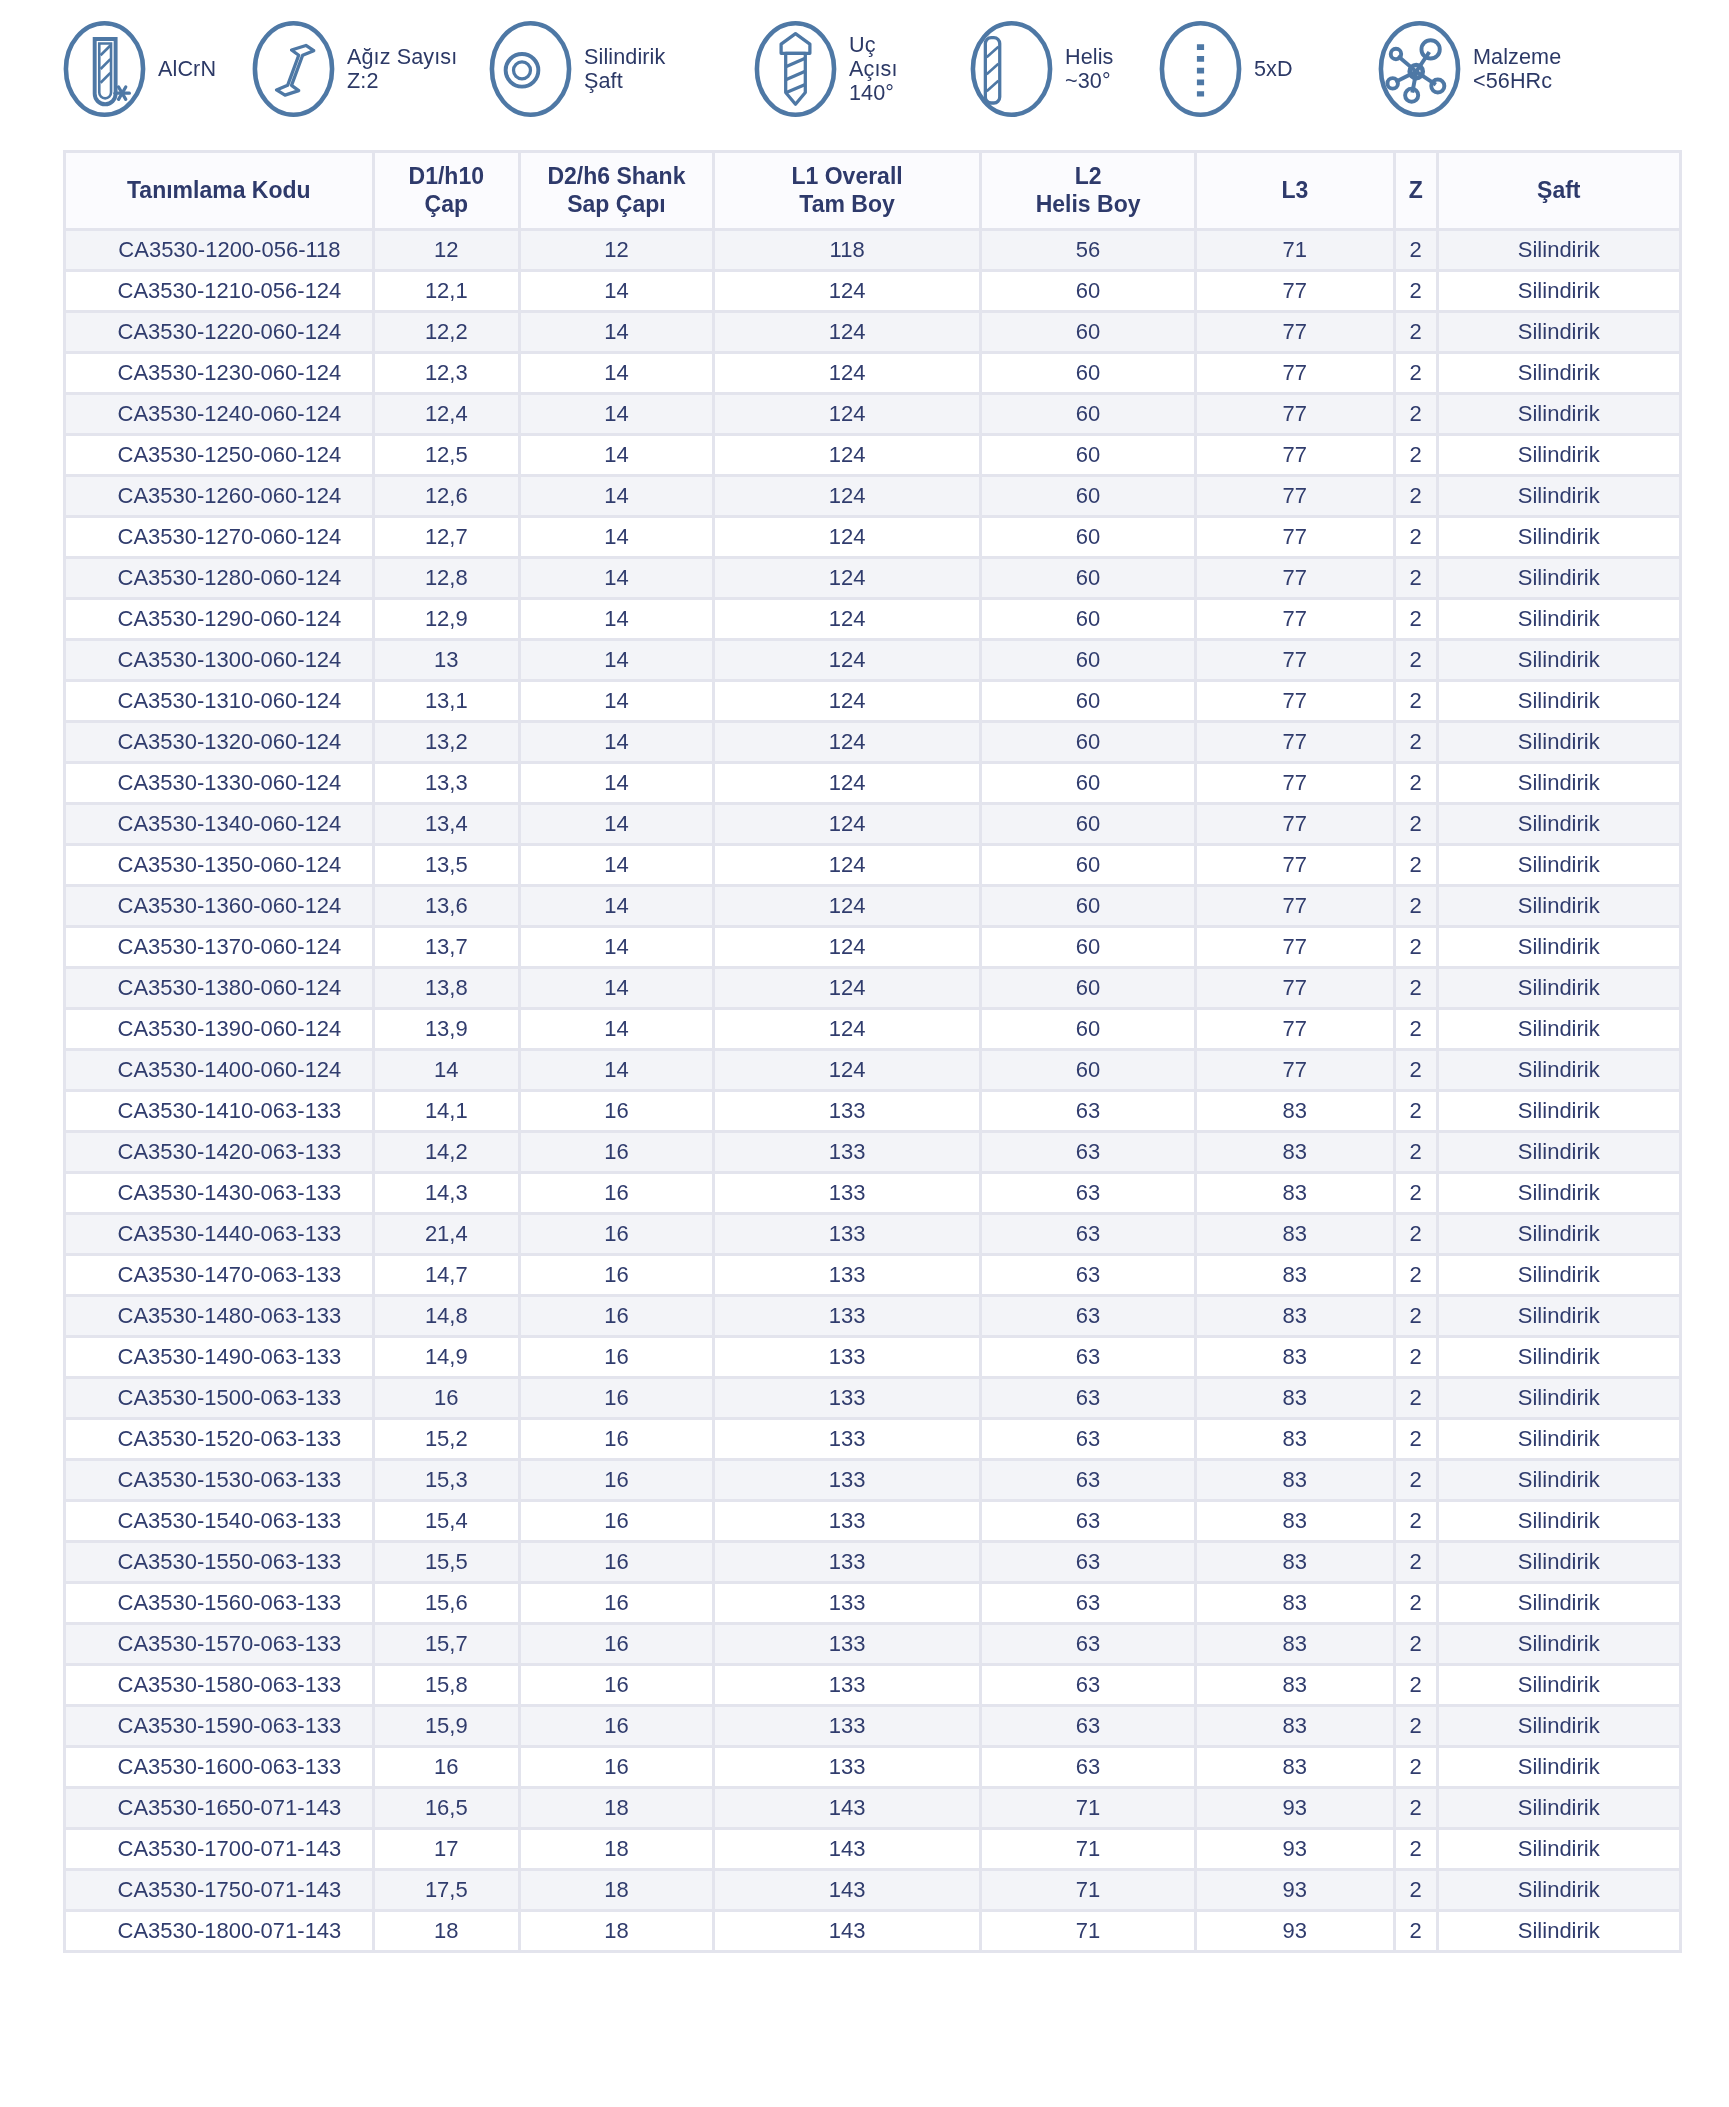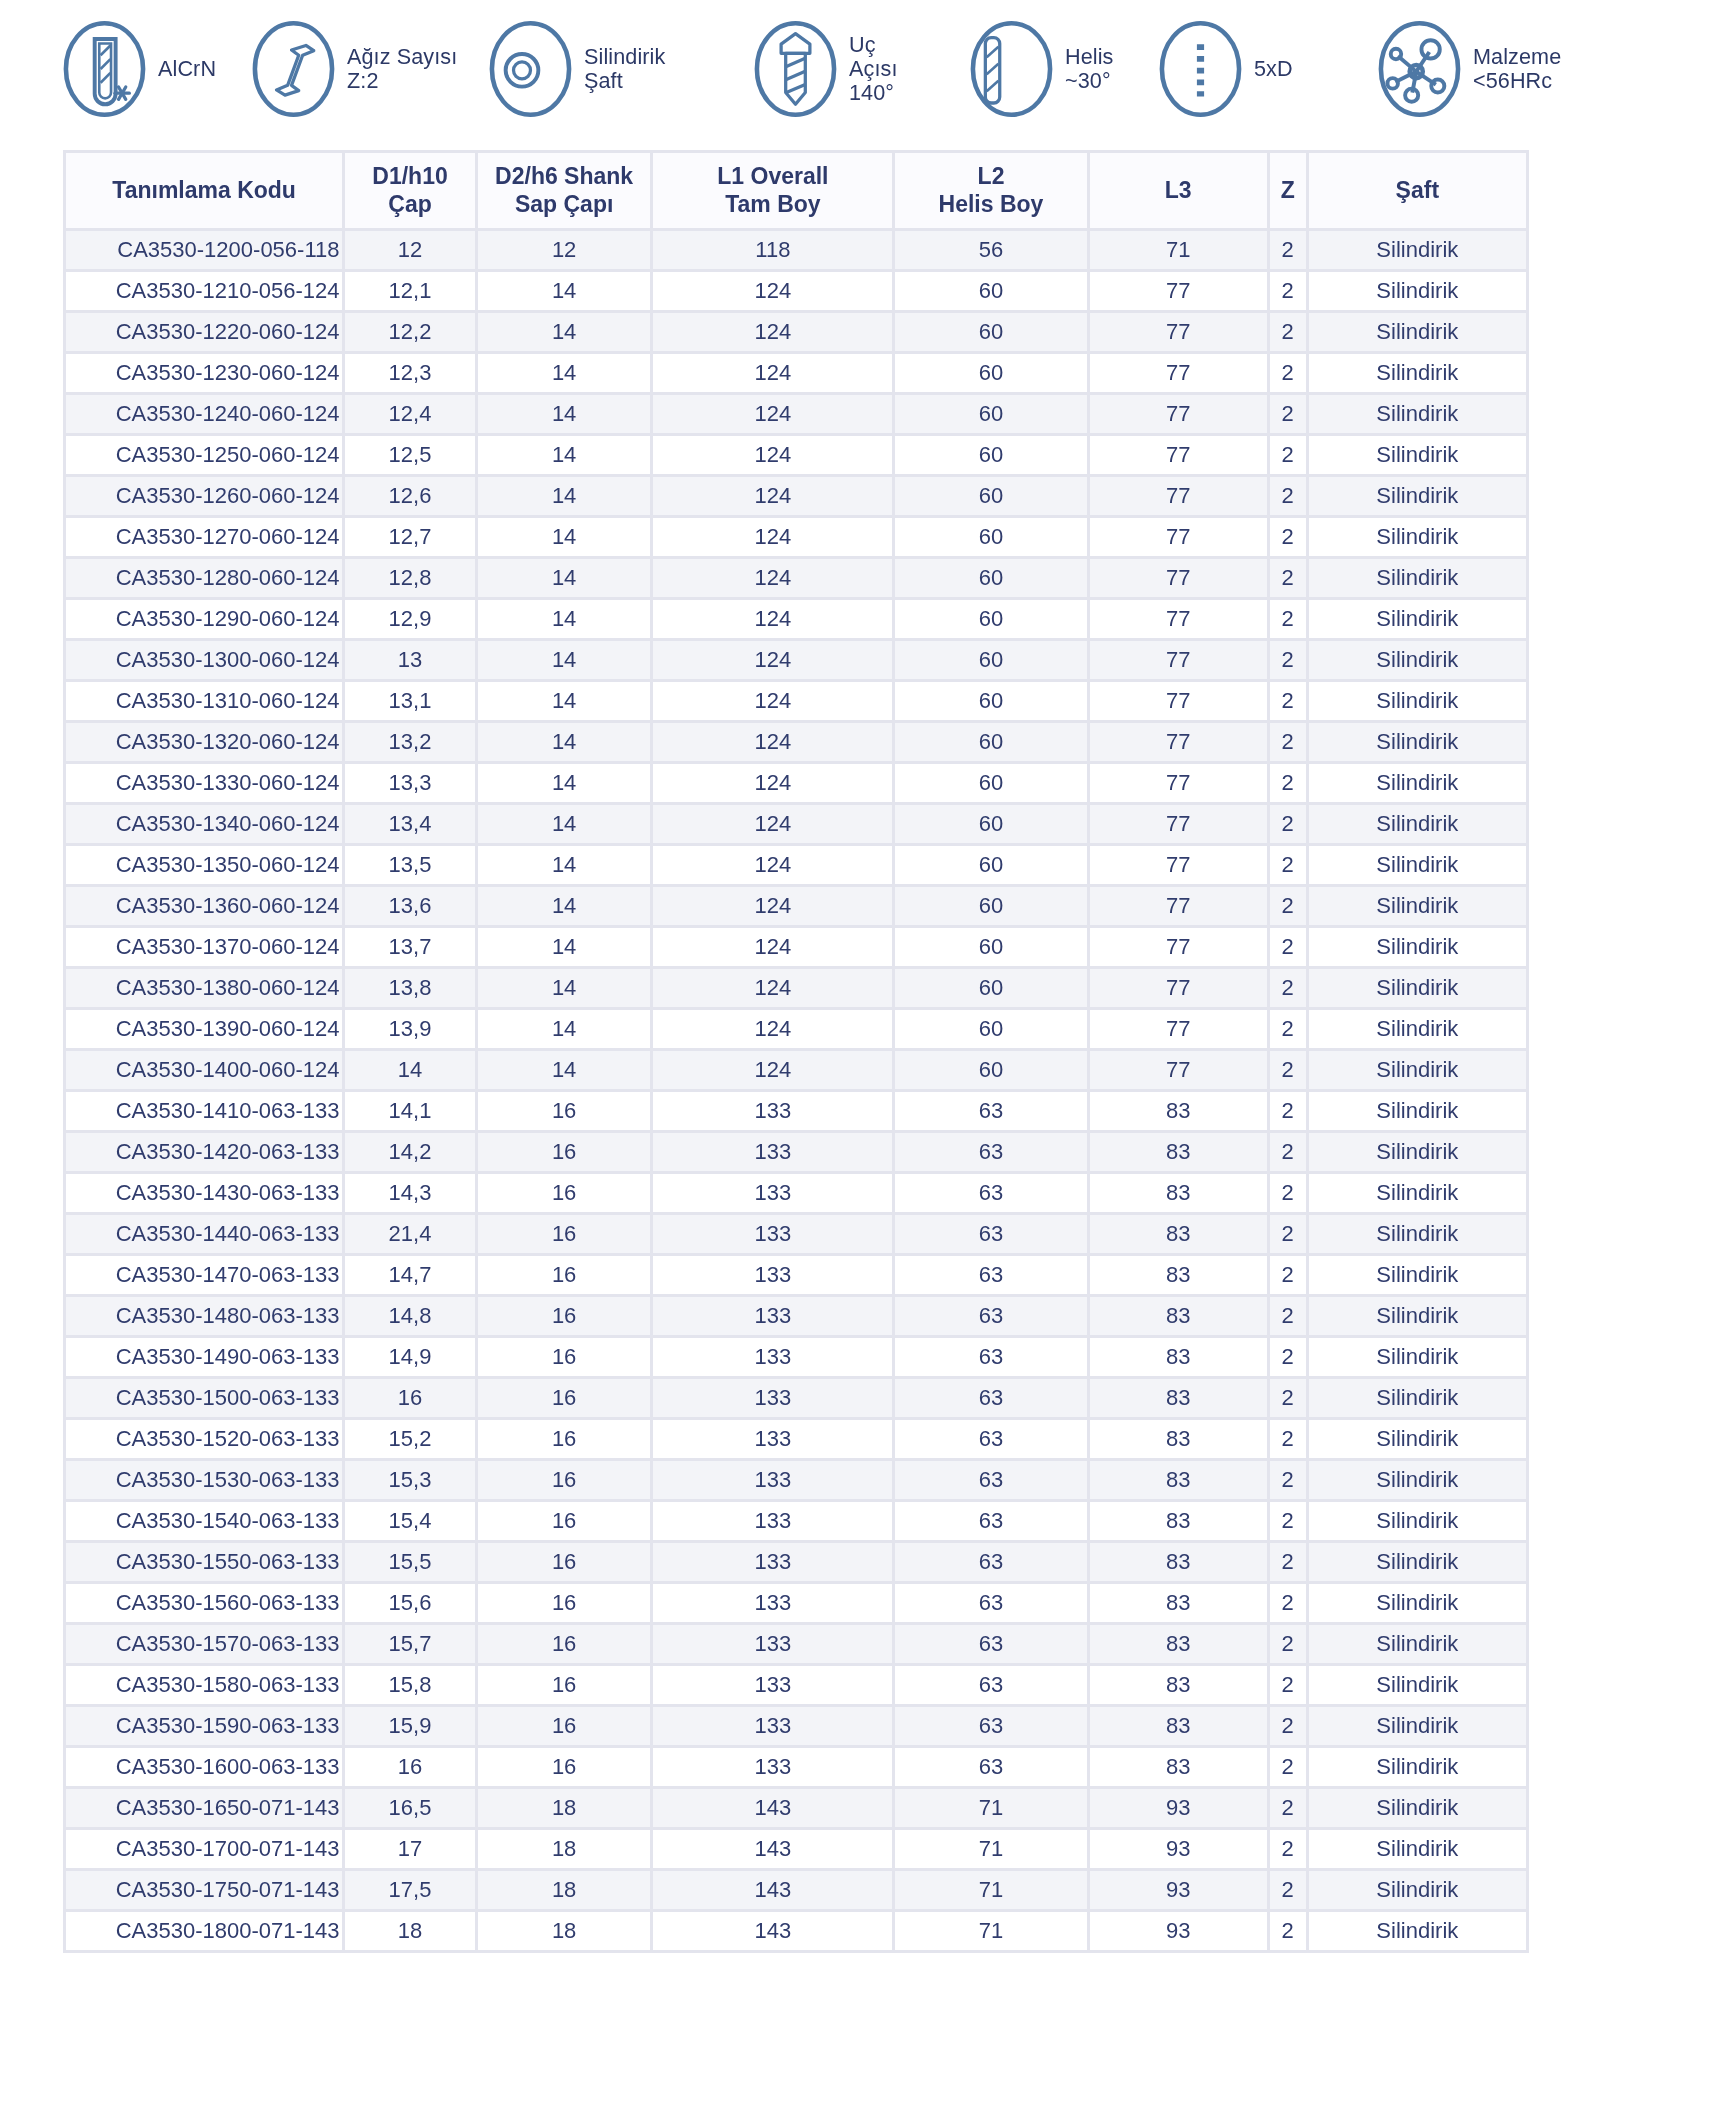--- a/index.html
+++ b/index.html
@@ -10,35 +10,35 @@
     -webkit-font-smoothing:antialiased;
   }
   
   .icon-strip{position:relative;height:148px;}
   .icon-group{position:absolute;top:16.7px;display:flex;align-items:center;gap:11px;height:105px;}
   .icon-group svg{display:block;}
   .icon-label{font-size:21.6px;line-height:1.13;color:#2c3966;letter-spacing:0.1px;}
   .icon-label span{display:block;}
   
   .spec-table{
-    position:absolute;left:63px;top:150px;width:1466px;
+    position:absolute;left:63px;top:150px;width:1619px;
     border-collapse:separate;border-spacing:3.5px;
     background:#e3e4ed;
     table-layout:fixed;
   }
   .spec-table th{
     background:#fbfbfe;color:#2e3a6b;font-weight:bold;font-size:23px;
     height:75px;text-align:center;vertical-align:middle;line-height:1.18;padding:0 2.8px;
   }
   .spec-table td{
     font-size:22px;color:#303c6d;height:38px;text-align:center;vertical-align:middle;
     background:#ffffff;padding:0 2.8px;white-space:nowrap;overflow:hidden;
   }
   .spec-table tbody tr:nth-child(odd) td{background:#f3f4f8;}
-  .spec-table td.code{text-align:right;padding-left:24px;}
+  .spec-table td.code{text-align:center;padding-left:24px;}
   
   col.c-code{width:19.2%;} col.c-d1{width:9%;} col.c-d2{width:12%;}
   col.c-l1{width:16.6%;} col.c-l2{width:13.3%;} col.c-l3{width:12.3%;}
   col.c-z{width:2.5%;} col.c-saft{width:15.1%;}
   .hdr-line2{display:block;}
   .hdr-line2:empty{display:none;}
 </style>
 </head>
 <body>
 

